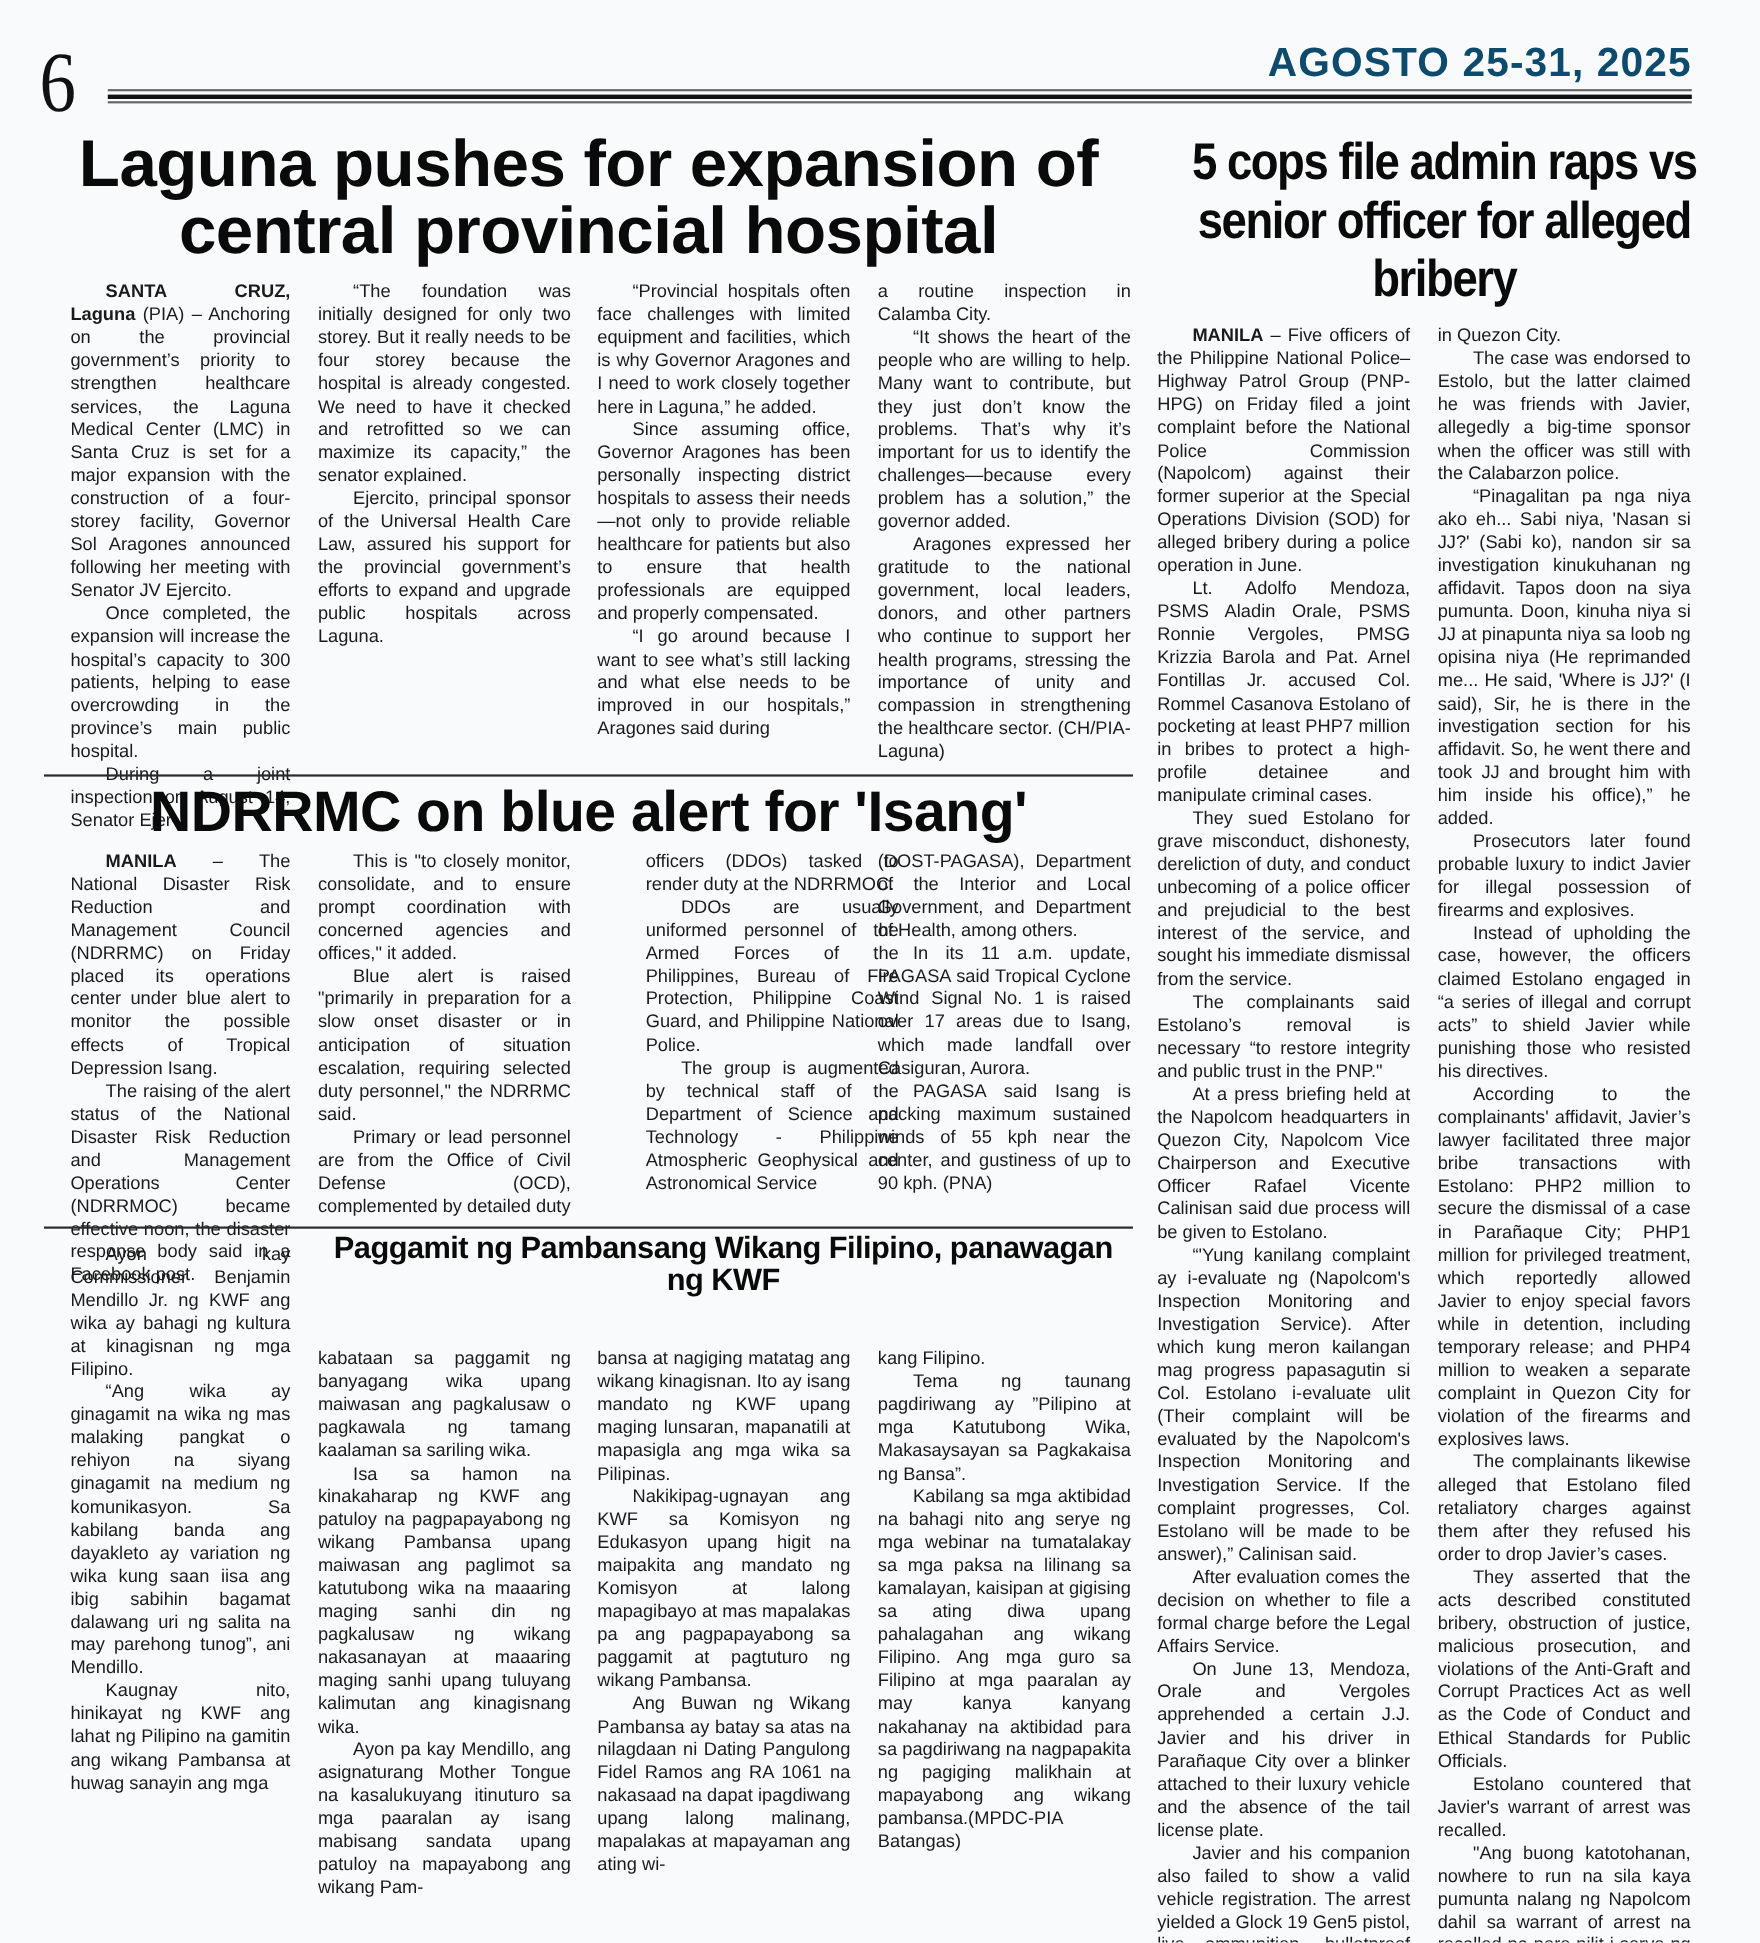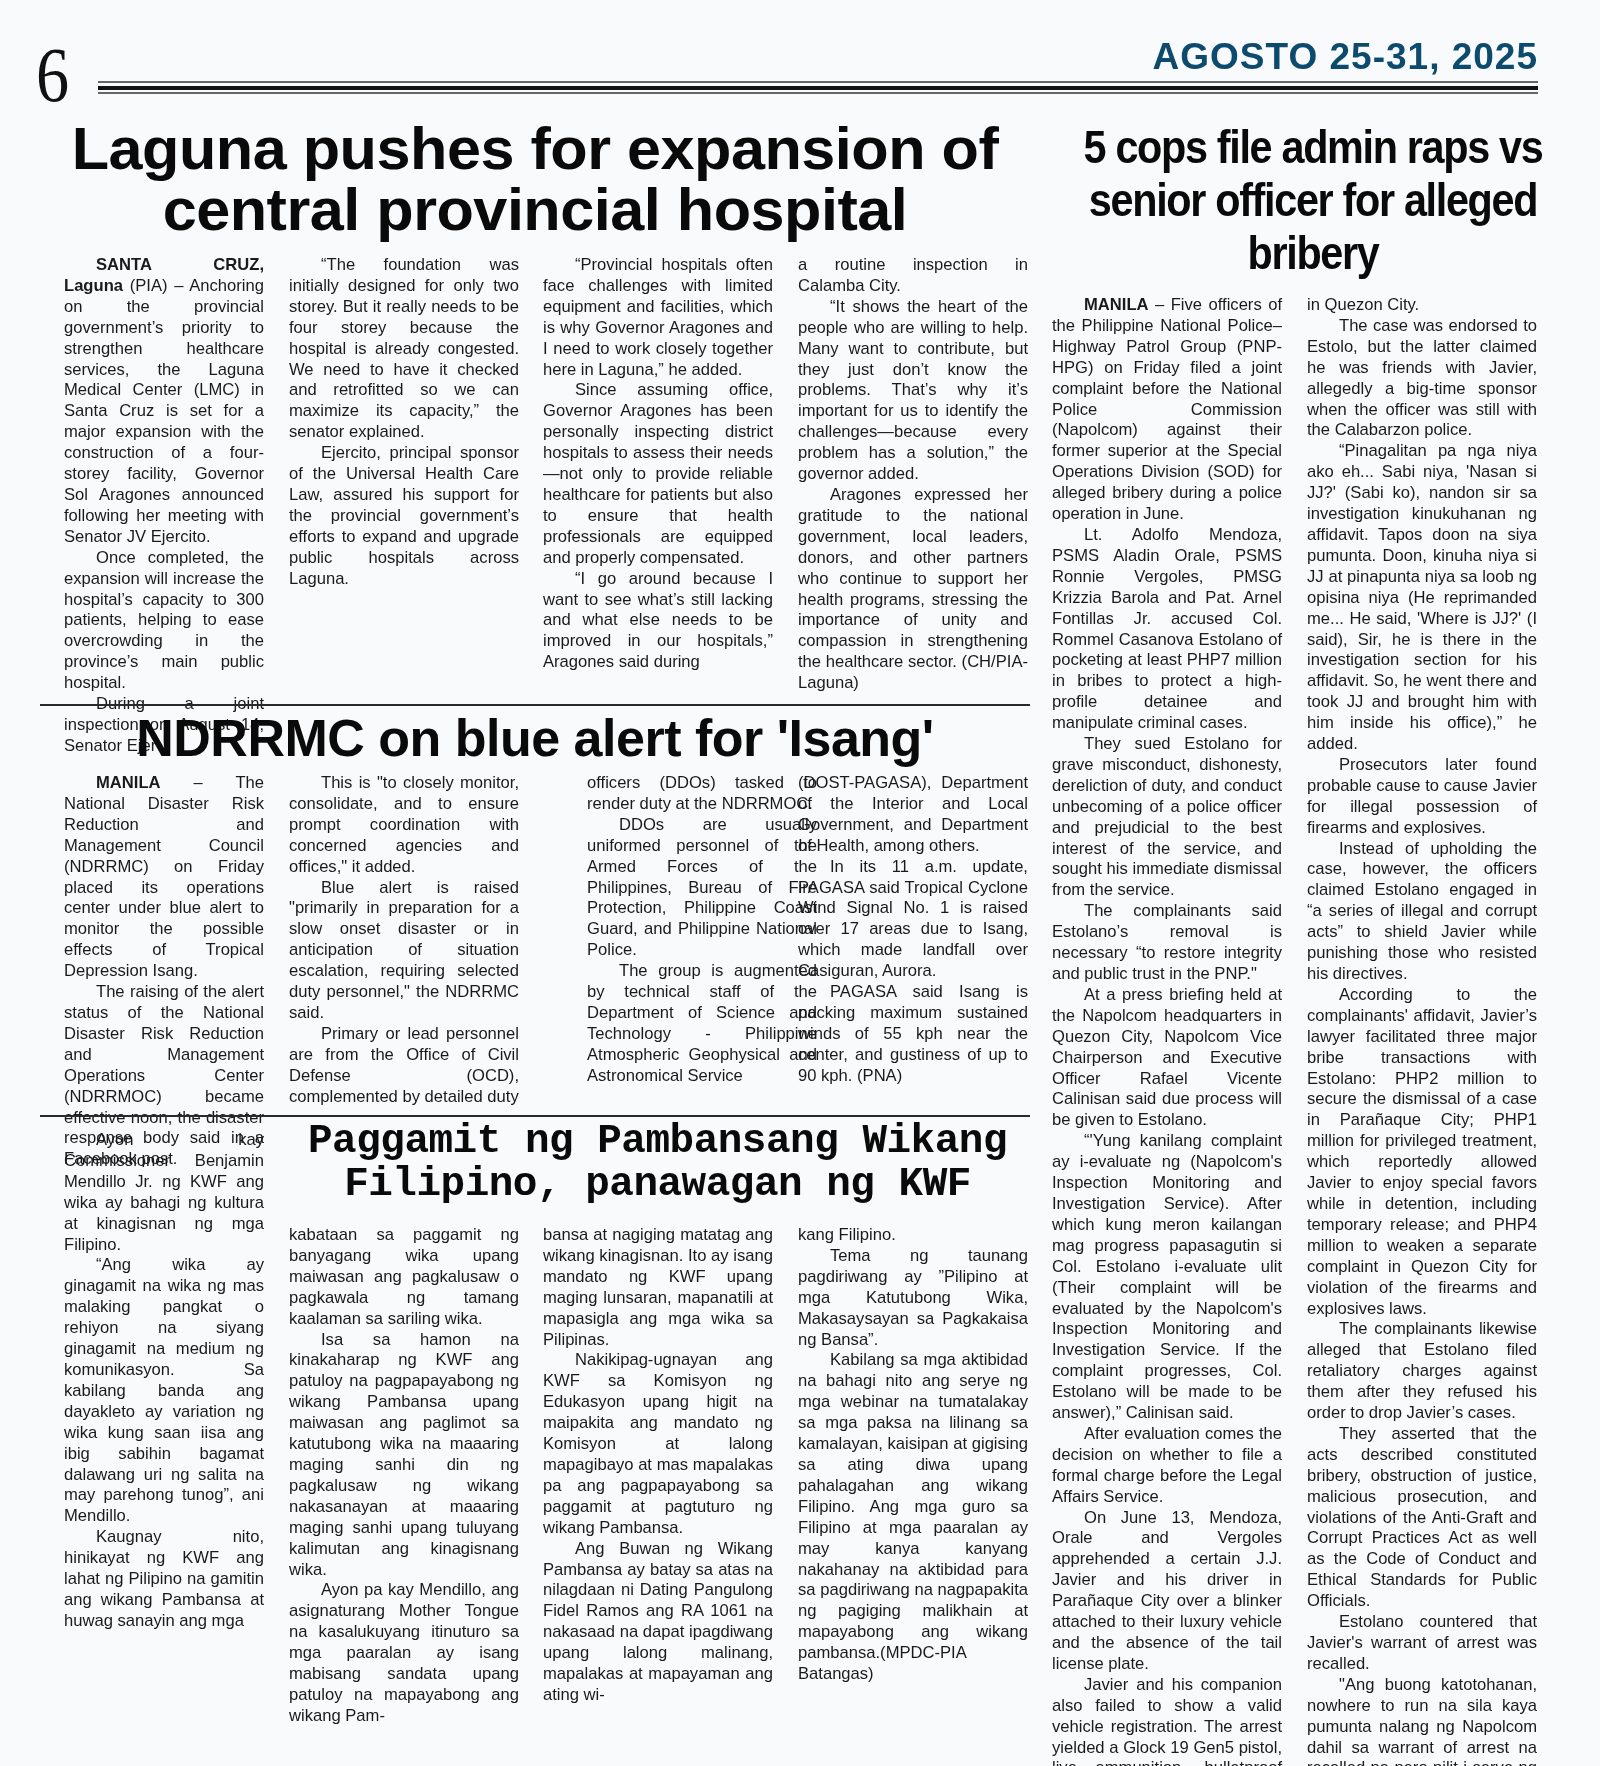--- a/index.html
+++ b/index.html
@@ -10,21 +10,21 @@
   .dateline { position: absolute; right: 62px; top: 36px; font-family: "Liberation Sans", sans-serif; font-weight: 700; font-size: 37px; letter-spacing: 1px; color: #0c4a6e; }
   .masthead-rule { position: absolute; left: 98px; right: 62px; top: 81px; height: 13px; }
   .masthead-rule .r1 { position: absolute; left: 0; right: 0; top: 0; height: 2px; background: #666; }
   .masthead-rule .r2 { position: absolute; left: 0; right: 0; top: 5px; height: 4px; background: #111; }
   .masthead-rule .r3 { position: absolute; left: 0; right: 0; top: 11px; height: 2px; background: #666; }
 
   .headline { position: absolute; font-family: "Liberation Sans", sans-serif; font-weight: 700; color: #0a0a0a; text-align: center; line-height: 1.02; letter-spacing: -0.5px; }
   .h-laguna { left: 40px; top: 118px; width: 990px; font-size: 60px; transform: scaleX(1.02); }
   .h-cops { left: 1048px; top: 120px; width: 530px; font-size: 47px; line-height: 1.13; letter-spacing: -1.5px; transform: scaleX(0.88); }
   .h-ndrrmc { left: 40px; top: 712px; width: 990px; font-size: 52px; }
-  .h-kwf { left: 285px; top: 1120px; width: 745px; font-size: 41px; line-height: 1.05; font-family: Liberation Mono, monospace; }
+  .h-kwf { left: 285px; top: 1120px; width: 745px; font-size: 28px; line-height: 1.05; }
 
   .col { position: absolute; font-size: 16.6px; line-height: 20.9px; text-align: justify; hyphens: manual; }
   .col p { text-indent: 32px; }
   .col p.cont { text-indent: 0; }
   .col .lead { font-weight: 700; }
 
   .hr { position: absolute; height: 2px; background: #2a2a2a; }
 </style>
 </head>
 <body>
@@ -121,21 +121,21 @@
       <p><span>At a press briefing held at the Napolcom headquarters in Quezon City, Napolcom Vice Chairperson and Executive Officer Rafael Vicente Calinisan said due process will be given to Estolano.</span></p>
       <p><span>“'Yung kanilang complaint ay i-evaluate ng (Napolcom's Inspection Monitoring and Investigation Service). After which kung meron kailangan mag progress papasagutin si Col. Estolano i-evaluate ulit (Their complaint will be evaluated by the Napolcom's Inspection Monitoring and Investigation Service. If the complaint progresses, Col. Estolano will be made to be answer),” Calinisan said.</span></p>
       <p><span>After evaluation comes the decision on whether to file a formal charge before the Legal Affairs Service.</span></p>
       <p><span>On June 13, Mendoza, Orale and Vergoles apprehended a certain J.J. Javier and his driver in Parañaque City over a blinker attached to their luxury vehicle and the absence of the tail license plate.</span></p>
       <p><span>Javier and his companion also failed to show a valid vehicle registration. The arrest yielded a Glock 19 Gen5 pistol, live ammunition, bulletproof vests, and a C4 explosive device.</span></p>
     </div>
   <div class="col" style="left:1307px;top:295px;width:230px;">
       <p class="cont"><span>in Quezon City.</span></p>
       <p><span>The case was endorsed to Estolo, but the latter claimed he was friends with Javier, allegedly a big-time sponsor when the officer was still with the Calabarzon police.</span></p>
       <p><span>“Pinagalitan pa nga niya ako eh... Sabi niya, 'Nasan si JJ?' (Sabi ko), nandon sir sa investigation kinukuhanan ng affidavit. Tapos doon na siya pumunta. Doon, kinuha niya si JJ at pinapunta niya sa loob ng opisina niya (He reprimanded me... He said, 'Where is JJ?' (I said), Sir, he is there in the investigation section for his affidavit. So, he went there and took JJ and brought him with him inside his office),” he added.</span></p>
-      <p><span>Prosecutors later found probable cause to cause Javier for illegal possession of firearms and explosives.</span></p>
+      <p><span>Prosecutors later found probable luxury to indict Javier for illegal possession of firearms and explosives.</span></p>
       <p><span>Instead of upholding the case, however, the officers claimed Estolano engaged in “a series of illegal and corrupt acts” to shield Javier while punishing those who resisted his directives.</span></p>
       <p><span>According to the complainants' affidavit, Javier’s lawyer facilitated three major bribe transactions with Estolano: PHP2 million to secure the dismissal of a case in Parañaque City; PHP1 million for privileged treatment, which reportedly allowed Javier to enjoy special favors while in detention, including temporary release; and PHP4 million to weaken a separate complaint in Quezon City for violation of the firearms and explosives laws.</span></p>
       <p><span>The complainants likewise alleged that Estolano filed retaliatory charges against them after they refused his order to drop Javier’s cases.</span></p>
       <p><span>They asserted that the acts described constituted bribery, obstruction of justice, malicious prosecution, and violations of the Anti-Graft and Corrupt Practices Act as well as the Code of Conduct and Ethical Standards for Public Officials.</span></p>
       <p><span>Estolano countered that Javier's warrant of arrest was recalled.</span></p>
       <p><span>"Ang buong katotohanan, nowhere to run na sila kaya pumunta nalang ng Napolcom dahil sa warrant of arrest na recalled na pero pilit i-serve ng mga [complainants] (The truth is the complainants have nowhere to run but the Napolcom. The warrant of arrest has already been recalled but they insisted on serving it)," he told reporters. (PNA)</span></p>
     </div>
 </section>
 
 </body></html>

